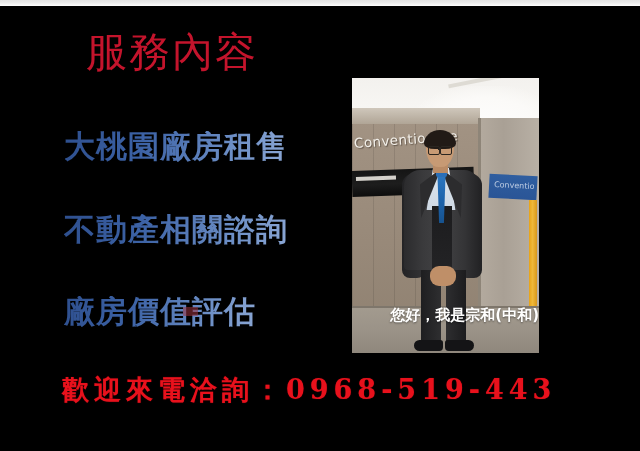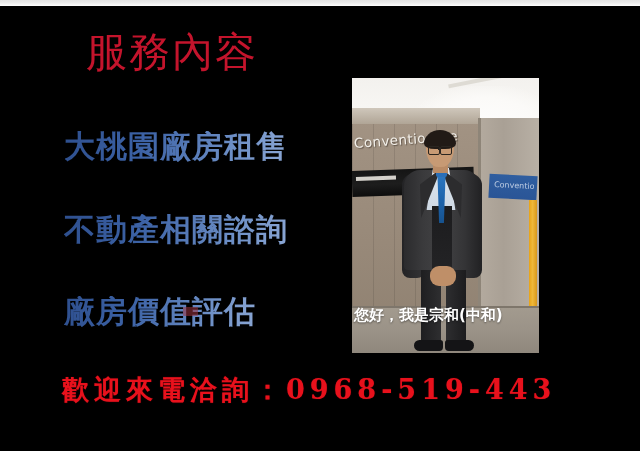--- a/index.html
+++ b/index.html
@@ -287,20 +287,21 @@
   
   #ph-caption {
     left: 2px; top: 228px;
     width: 185px;
     font-family: "DejaVu Sans", "Liberation Sans", sans-serif;
     font-size: 15px;
     font-weight: 700;
     color: #ffffff;
     white-space: nowrap;
     text-shadow: 0 1px 2px rgba(0,0,0,.45);
+    text-align: right;
   }
 </style>
 </head>
 <body>
 
 <div id="slide">
 
   <div id="top-band"></div>
 
   <div id="headline">服務內容</div>

